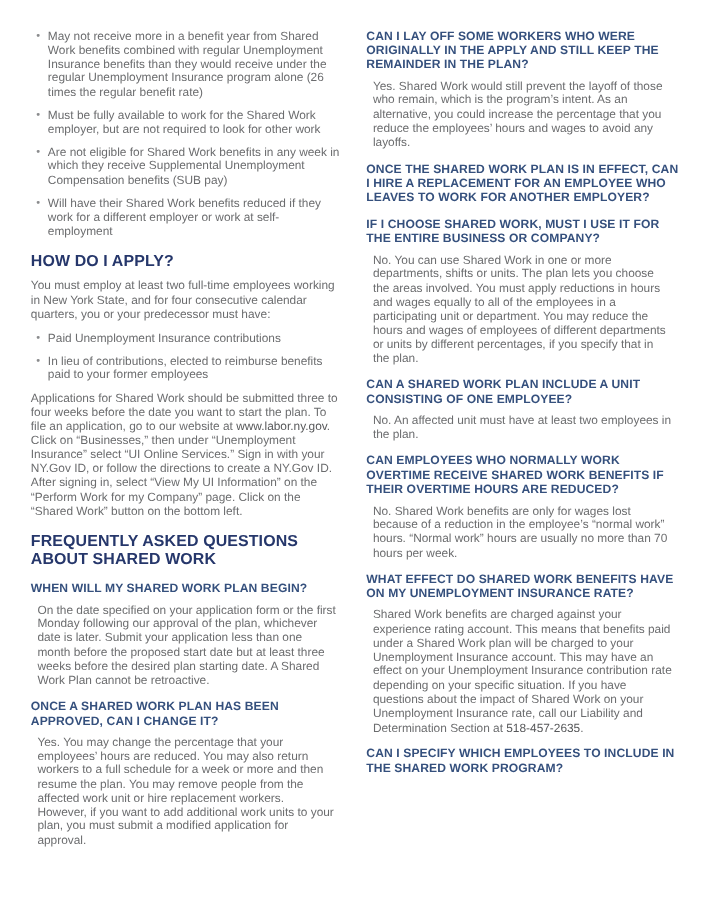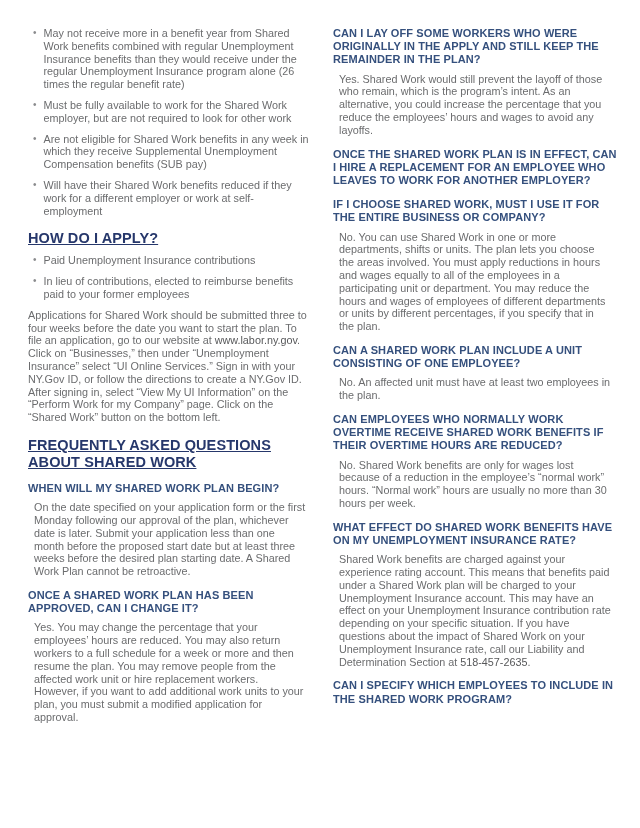--- a/index.html
+++ b/index.html
@@ -17,21 +17,20 @@
   }
   .col { width: 284px; flex: 0 0 284px; }
   .col > :first-child { margin-top: 0; }
 
   h2 {
     font-size: 14.5px; line-height: 17px;
     color: #26376b;
     font-weight: bold;
     letter-spacing: 0.1px;
     margin: 13px 0 7px;
-    text-decoration: underline;
   }
   ul.blist { list-style: none; margin: 0 0 1px; padding: 0 0 0 5px; }
   ul.blist li { display: flex; margin: 0 0 8px; }
   .dot {
     color: #8a8b8d; font-size: 10px; line-height: 12.8px;
     margin: 0 7px 0 0; flex: 0 0 auto;
   }
   .btx, p {
     font-size: 10.8px; line-height: 12.8px;
     color: #6b6c6e;
@@ -65,20 +64,21 @@
         <li>
           <span class="dot">•</span>
           <span class="btx">Are not eligible for Shared Work benefits in any week in which they receive Supplemental Unemployment Compensation benefits (SUB pay)</span>
         </li>
         <li>
           <span class="dot">•</span>
           <span class="btx">Will have their Shared Work benefits reduced if they work for a different employer or work at self-employment</span>
         </li>
       </ul>
       <h2>HOW DO I APPLY?</h2>
+      <p><span>You must employ at least two full-time employees working in New York State, and for four consecutive calendar quarters, you or your predecessor must have:</span></p>
       <ul class="blist">
         <li>
           <span class="dot">•</span>
           <span class="btx">Paid Unemployment Insurance contributions</span>
         </li>
         <li>
           <span class="dot">•</span>
           <span class="btx">In lieu of contributions, elected to reimburse benefits paid to your former employees</span>
         </li>
       </ul>
@@ -104,21 +104,21 @@
       <div class="faq">
         <h3>IF I CHOOSE SHARED WORK, MUST I USE IT FOR THE ENTIRE BUSINESS OR COMPANY?</h3>
         <p class="answer"><span>No. You can use Shared Work in one or more departments, shifts or units. The plan lets you choose the areas involved. You must apply reductions in hours and wages equally to all of the employees in a participating unit or department. You may reduce the hours and wages of employees of different departments or units by different percentages, if you specify that in the plan.</span></p>
       </div>
       <div class="faq">
         <h3>CAN A SHARED WORK PLAN INCLUDE A UNIT CONSISTING OF ONE EMPLOYEE?</h3>
         <p class="answer"><span>No. An affected unit must have at least two employees in the plan.</span></p>
       </div>
       <div class="faq">
         <h3>CAN EMPLOYEES WHO NORMALLY WORK OVERTIME RECEIVE SHARED WORK BENEFITS IF THEIR OVERTIME HOURS ARE REDUCED?</h3>
-        <p class="answer"><span>No. Shared Work benefits are only for wages lost because of a reduction in the employee’s “normal work” hours. “Normal work” hours are usually no more than 30 hours per week.</span></p>
+        <p class="answer"><span>No. Shared Work benefits are only for wages lost because of a reduction in the employee’s “normal work” hours. “Normal work” hours are usually no more than 70 hours per week.</span></p>
       </div>
       <div class="faq">
         <h3>WHAT EFFECT DO SHARED WORK BENEFITS HAVE ON MY UNEMPLOYMENT INSURANCE RATE?</h3>
         <p class="answer"><span>Shared Work benefits are charged against your experience rating account. This means that benefits paid under a Shared Work plan will be charged to your Unemployment Insurance account. This may have an effect on your Unemployment Insurance contribution rate depending on your specific situation. If you have questions about the impact of Shared Work on your Unemployment Insurance rate, call our Liability and Determination Section at </span><span class="b">518-457-2635</span><span>.</span></p>
       </div>
       <div class="faq">
         <h3>CAN I SPECIFY WHICH EMPLOYEES TO INCLUDE IN THE SHARED WORK PROGRAM?</h3>
       </div>
     </div>
 </div>

